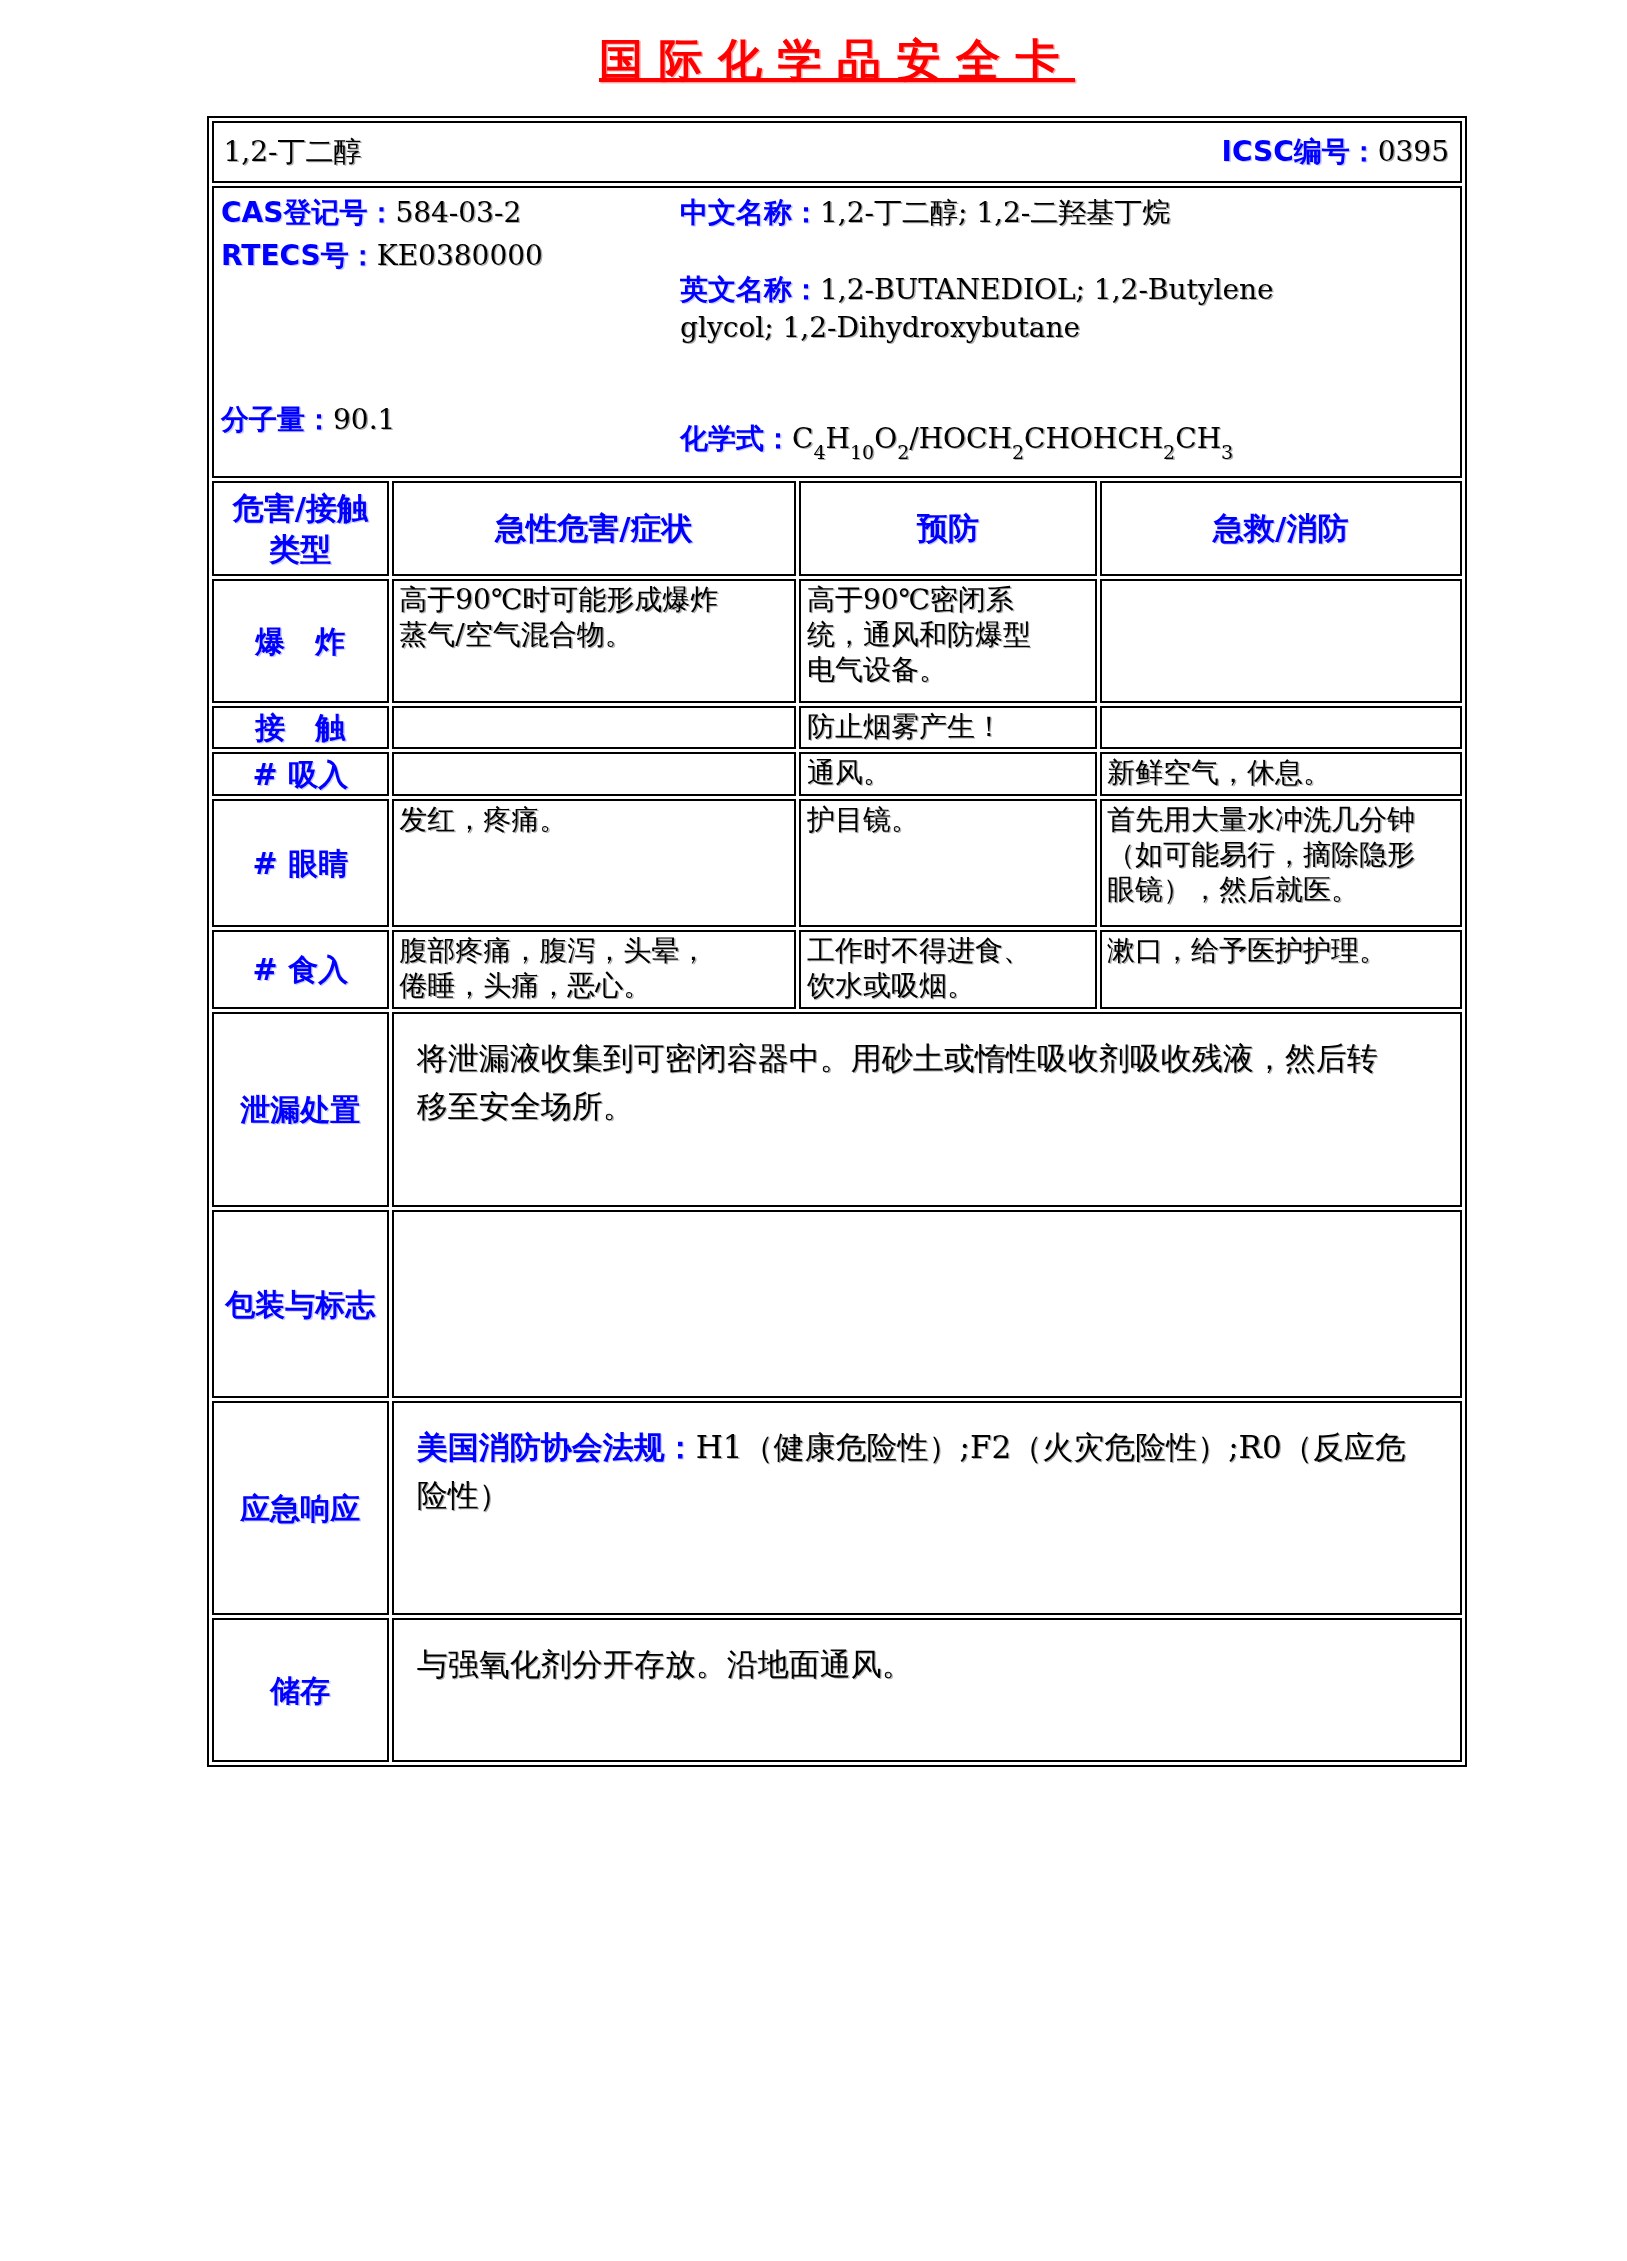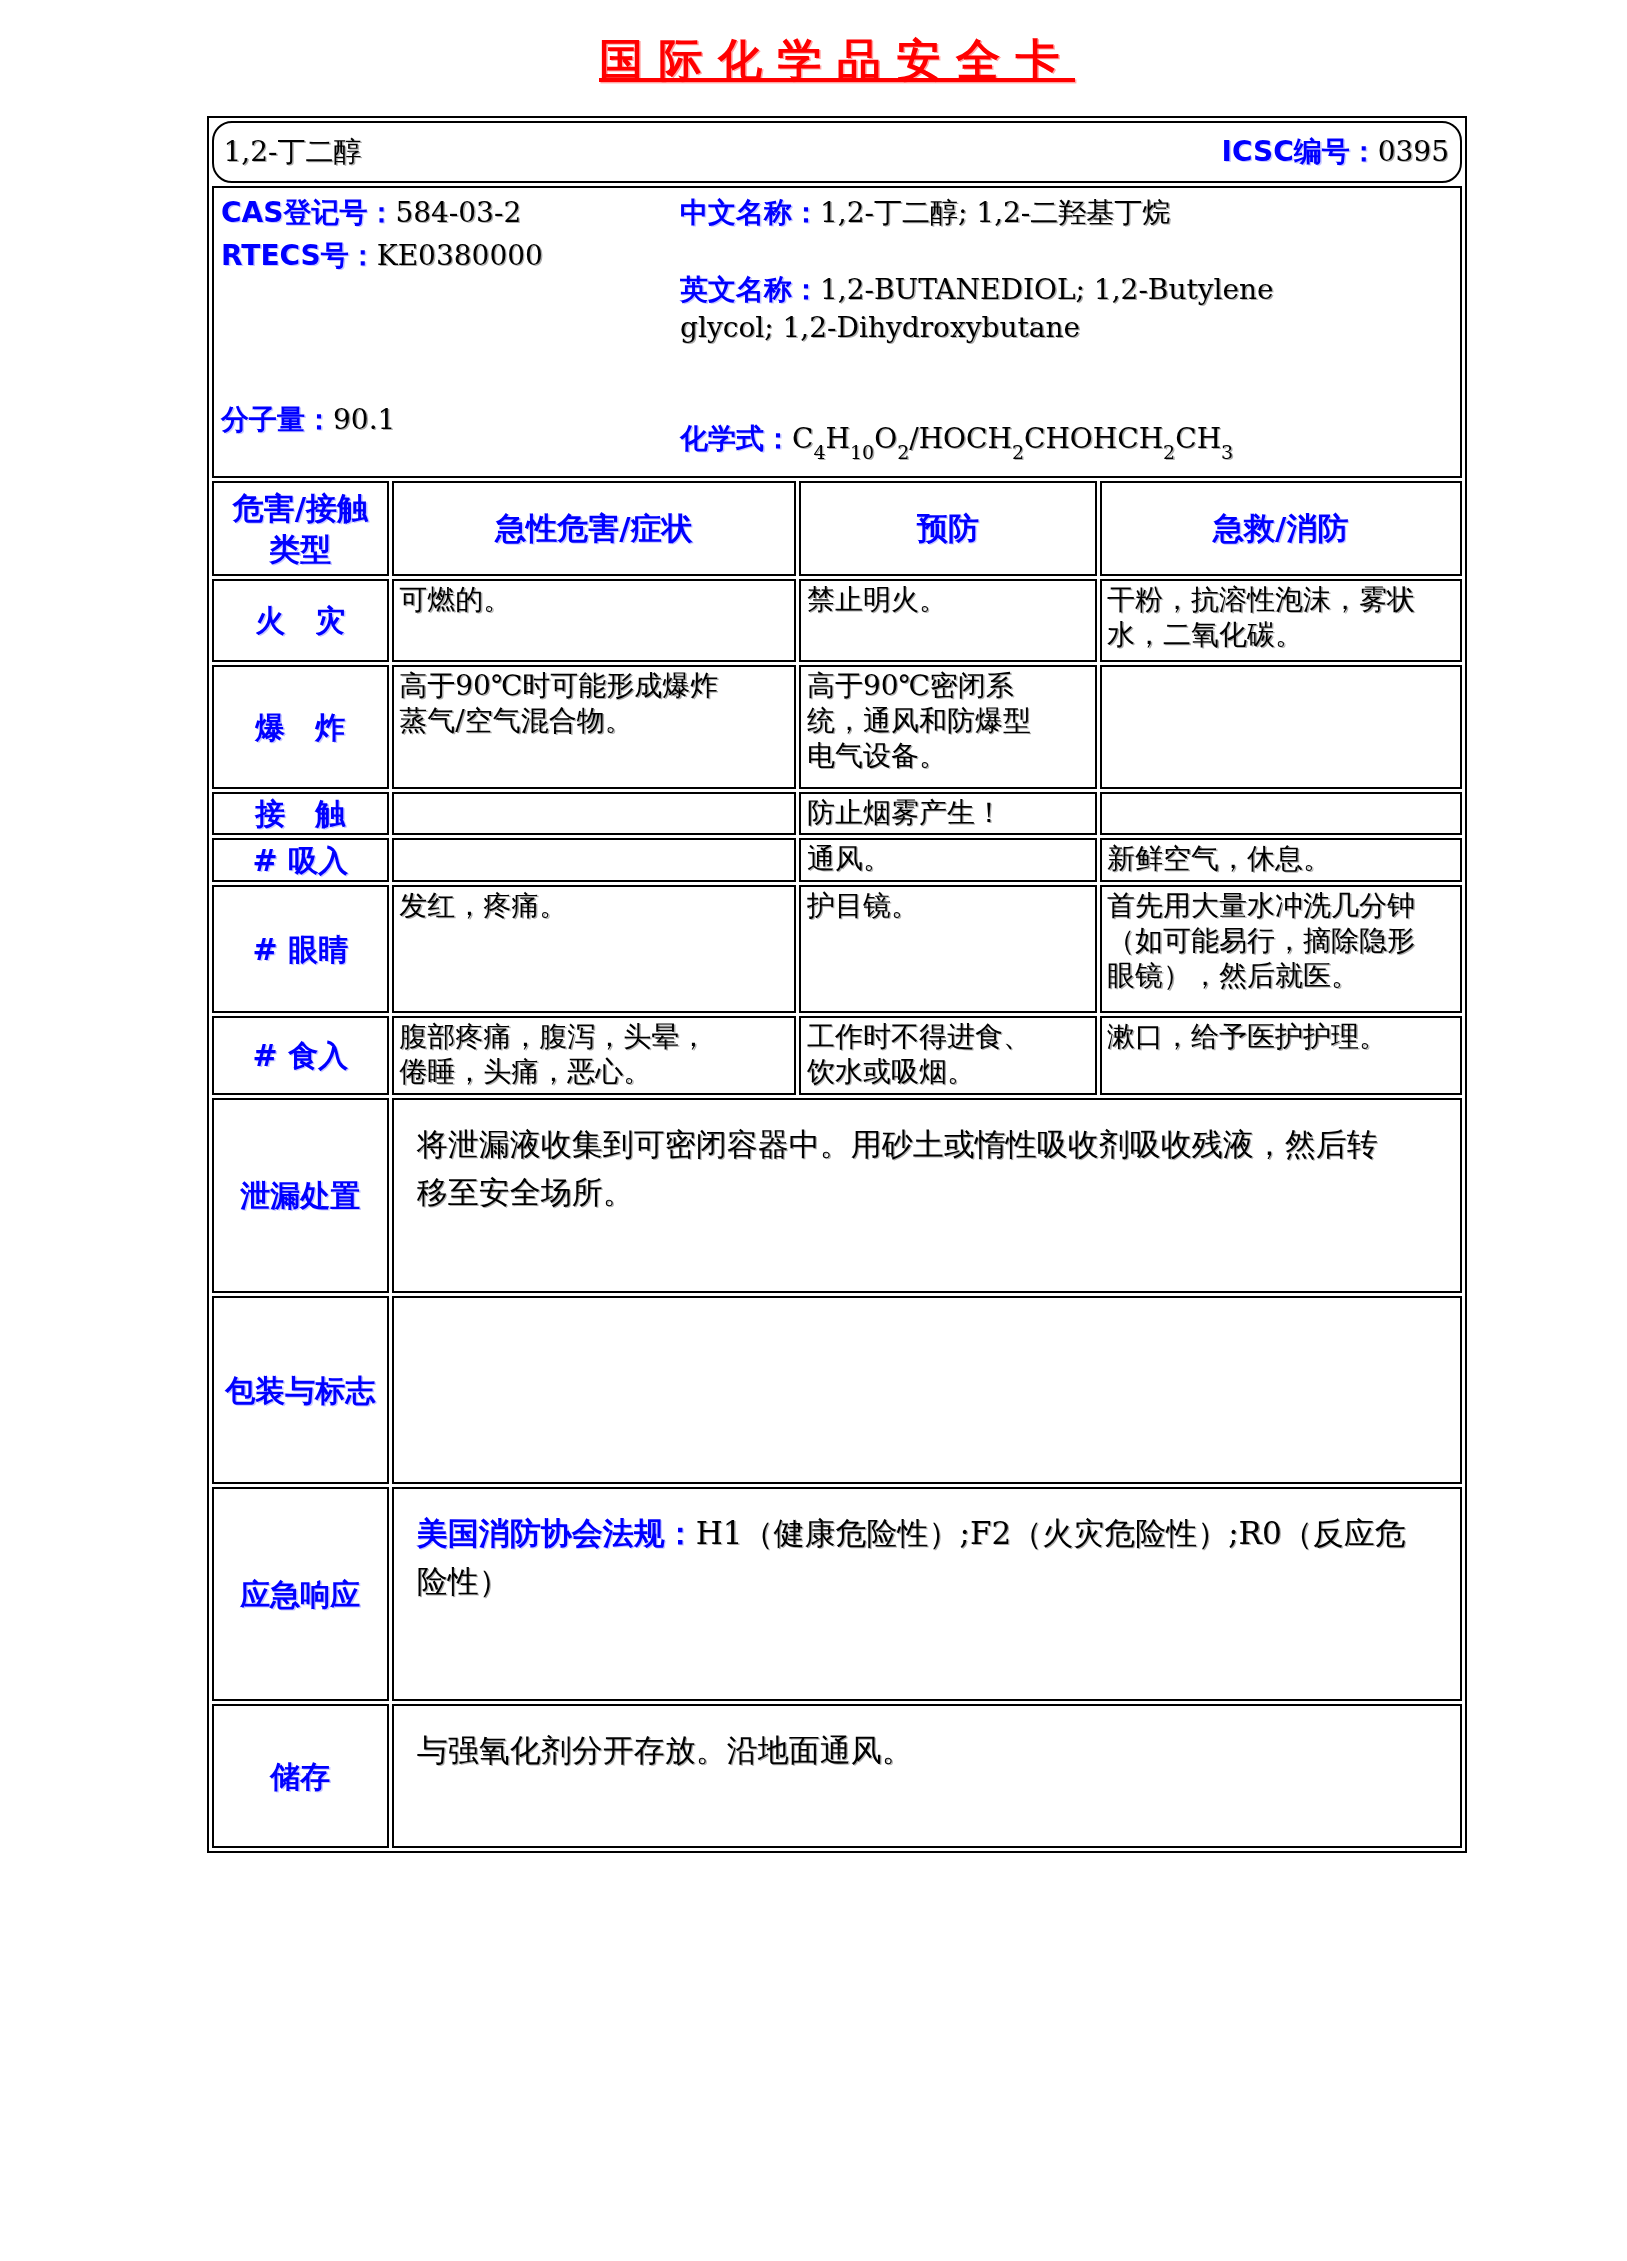--- a/index.html
+++ b/index.html
@@ -57,21 +57,21 @@
   }
   
   .btxt {
     font-family: "DejaVu Serif", "Liberation Serif", serif;
     color: #000000;
     text-shadow: 1.4px 1.4px 0 rgba(0,0,0,0.32);
   }
   .pre { white-space: pre-wrap; }
 
   
-  td.name-cell { vertical-align: middle; border-radius: 20px; }
+  td.name-cell { vertical-align: middle; }
   .name-flex {
     display: flex;
     justify-content: space-between;
     align-items: center;
     padding: 0 10px 0 8.5px;
     font-size: 28px;
   }
   
   td.id-cell { padding: 0; vertical-align: top; }
   .id-wrap { position: relative; height: 285px; font-size: 28px; }
@@ -154,27 +154,20 @@
   </tr>
 
   <tr style="height:95px">
     <td class="hc"><span class="blab pre">危害/接触
 类型</span></td>
     <td class="hc"><span class="blab">急性危害/症状</span></td>
     <td class="hc"><span class="blab">预防</span></td>
     <td class="hc"><span class="blab">急救/消防</span></td>
   </tr>
 
-  <tr style="height:83px">
-    <td class="lbl"><span class="blab">火　灾</span></td>
-    <td class="cc"><span class="btxt pre">可燃的。</span></td>
-    <td class="cc"><span class="btxt pre">禁止明火。</span></td>
-    <td class="cc"><span class="btxt pre">干粉，抗溶性泡沫，雾状
-水，二氧化碳。</span></td>
-  </tr>
 
   <tr style="height:124px">
     <td class="lbl"><span class="blab">爆　炸</span></td>
     <td class="cc"><span class="btxt pre">高于90℃时可能形成爆炸
 蒸气/空气混合物。</span></td>
     <td class="cc"><span class="btxt pre">高于90℃密闭系
 统，通风和防爆型
 电气设备。</span></td>
     <td class="cc"><span class="btxt pre"></span></td>
   </tr>

